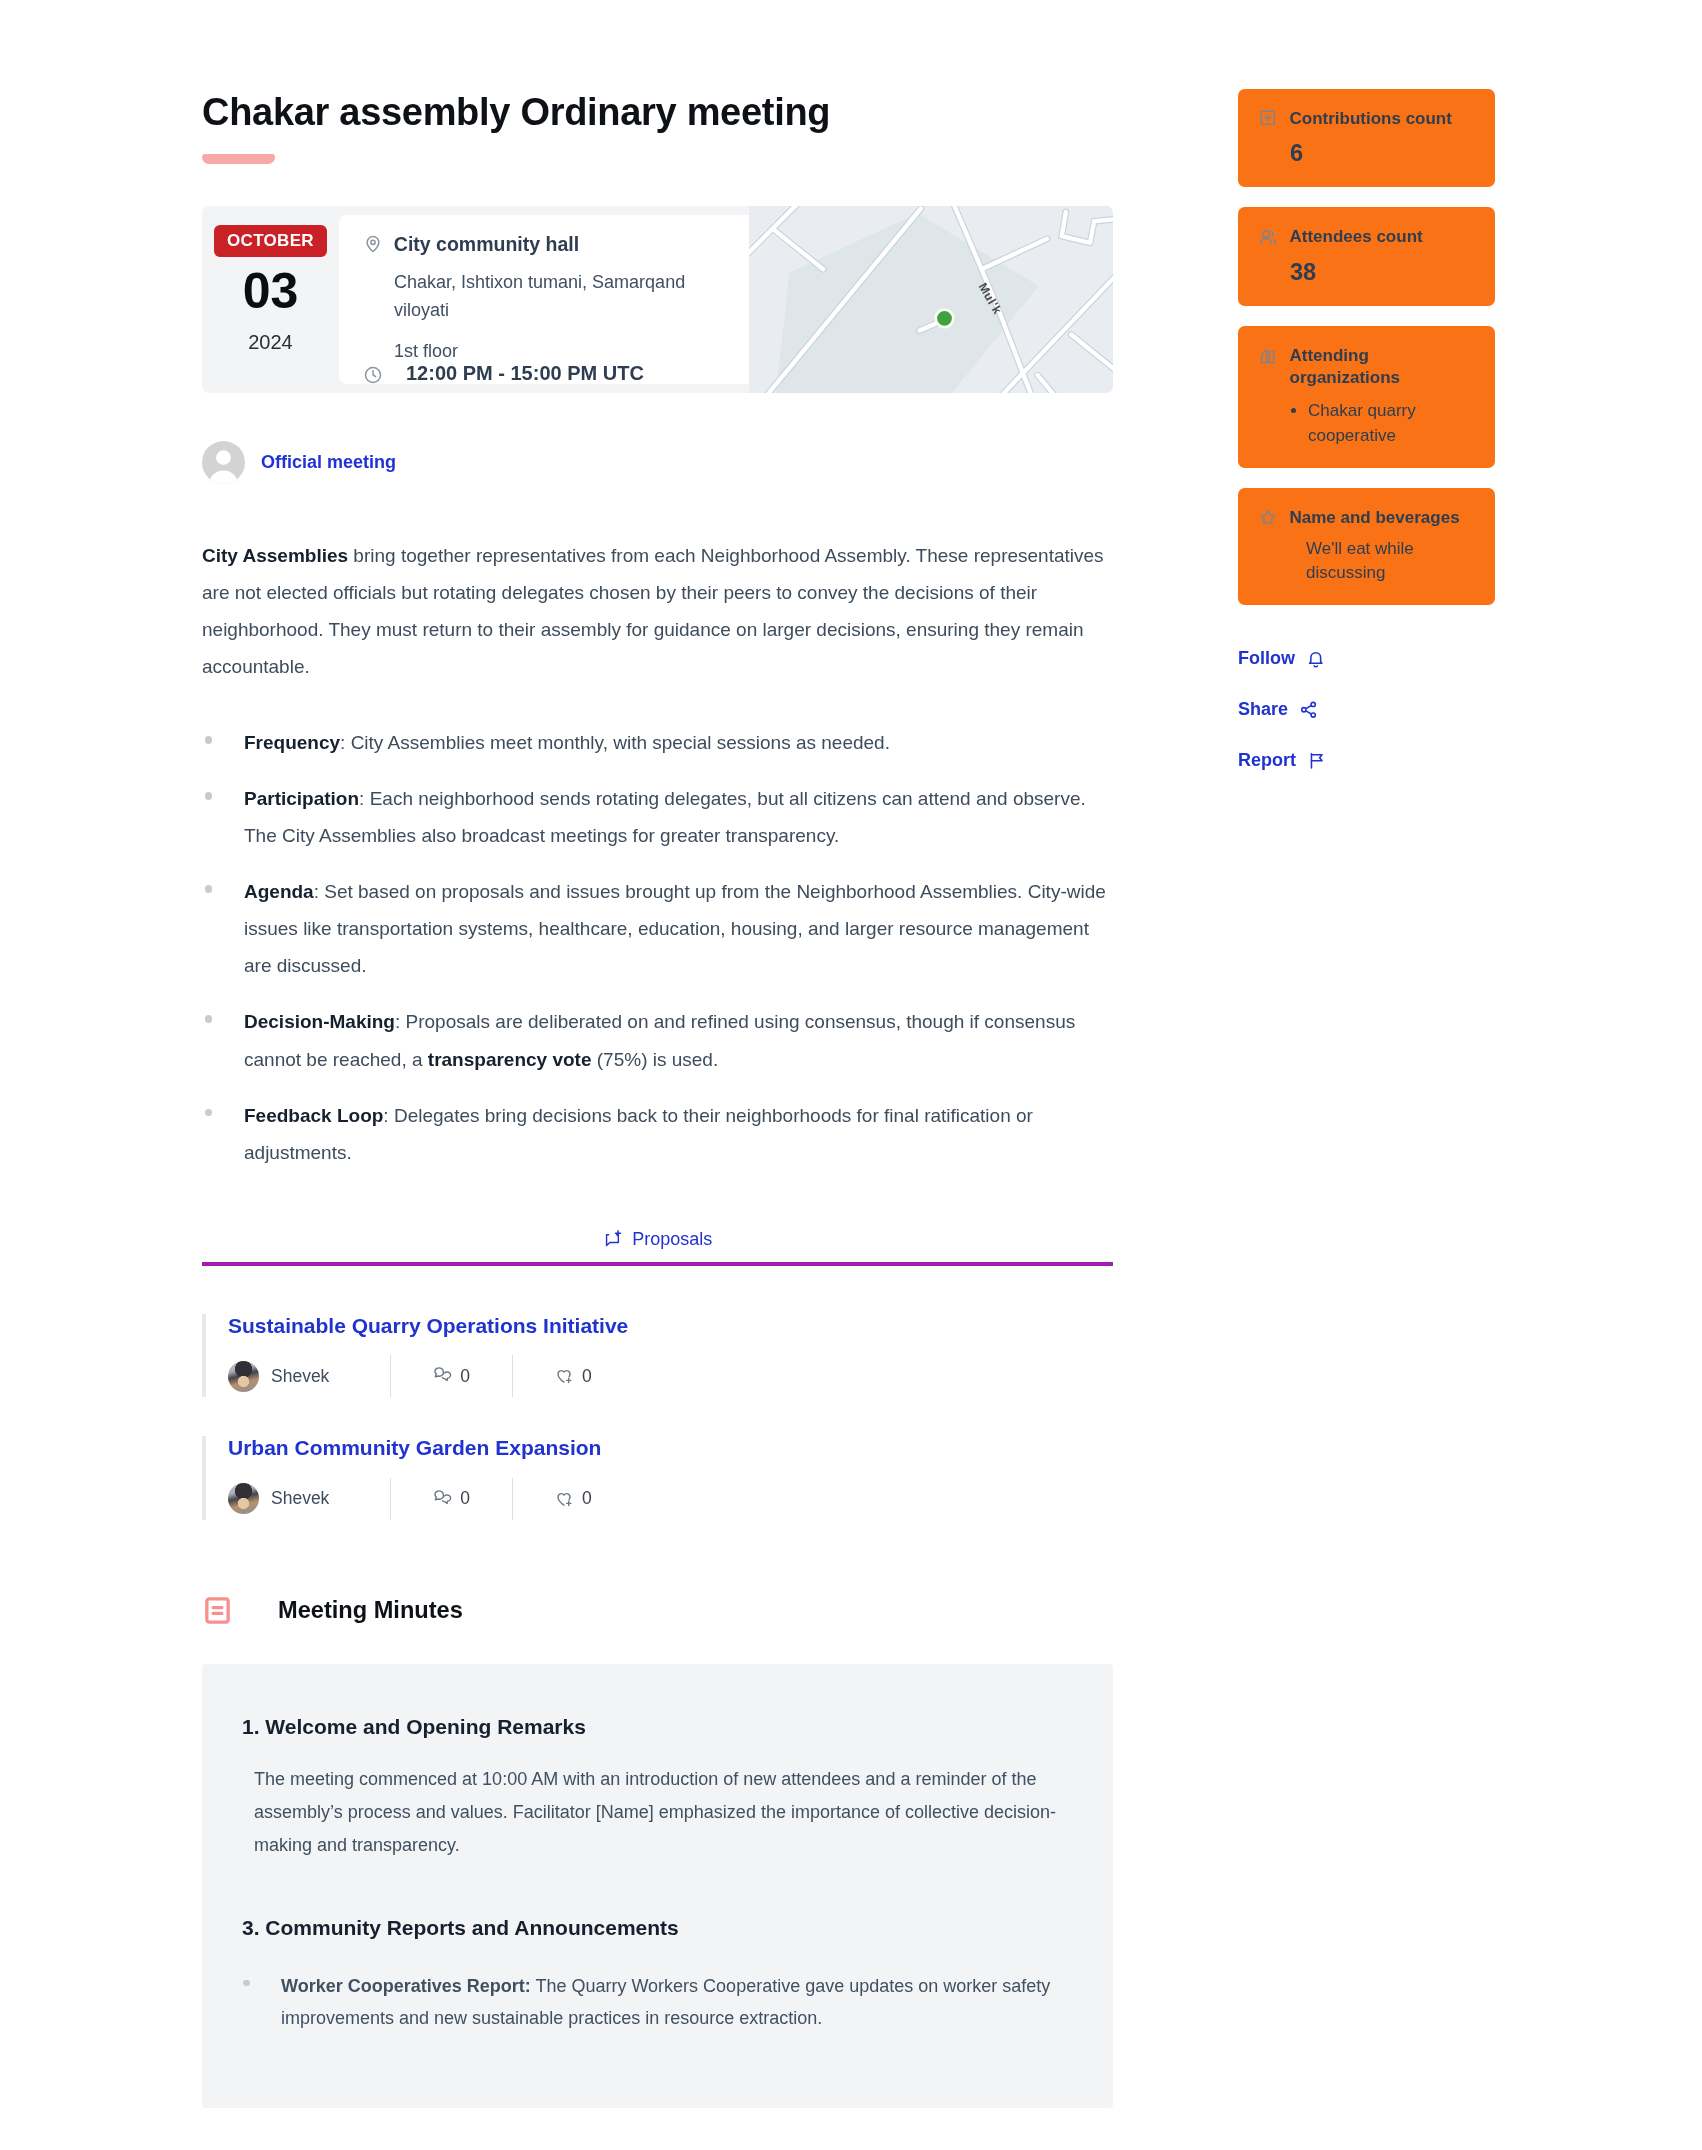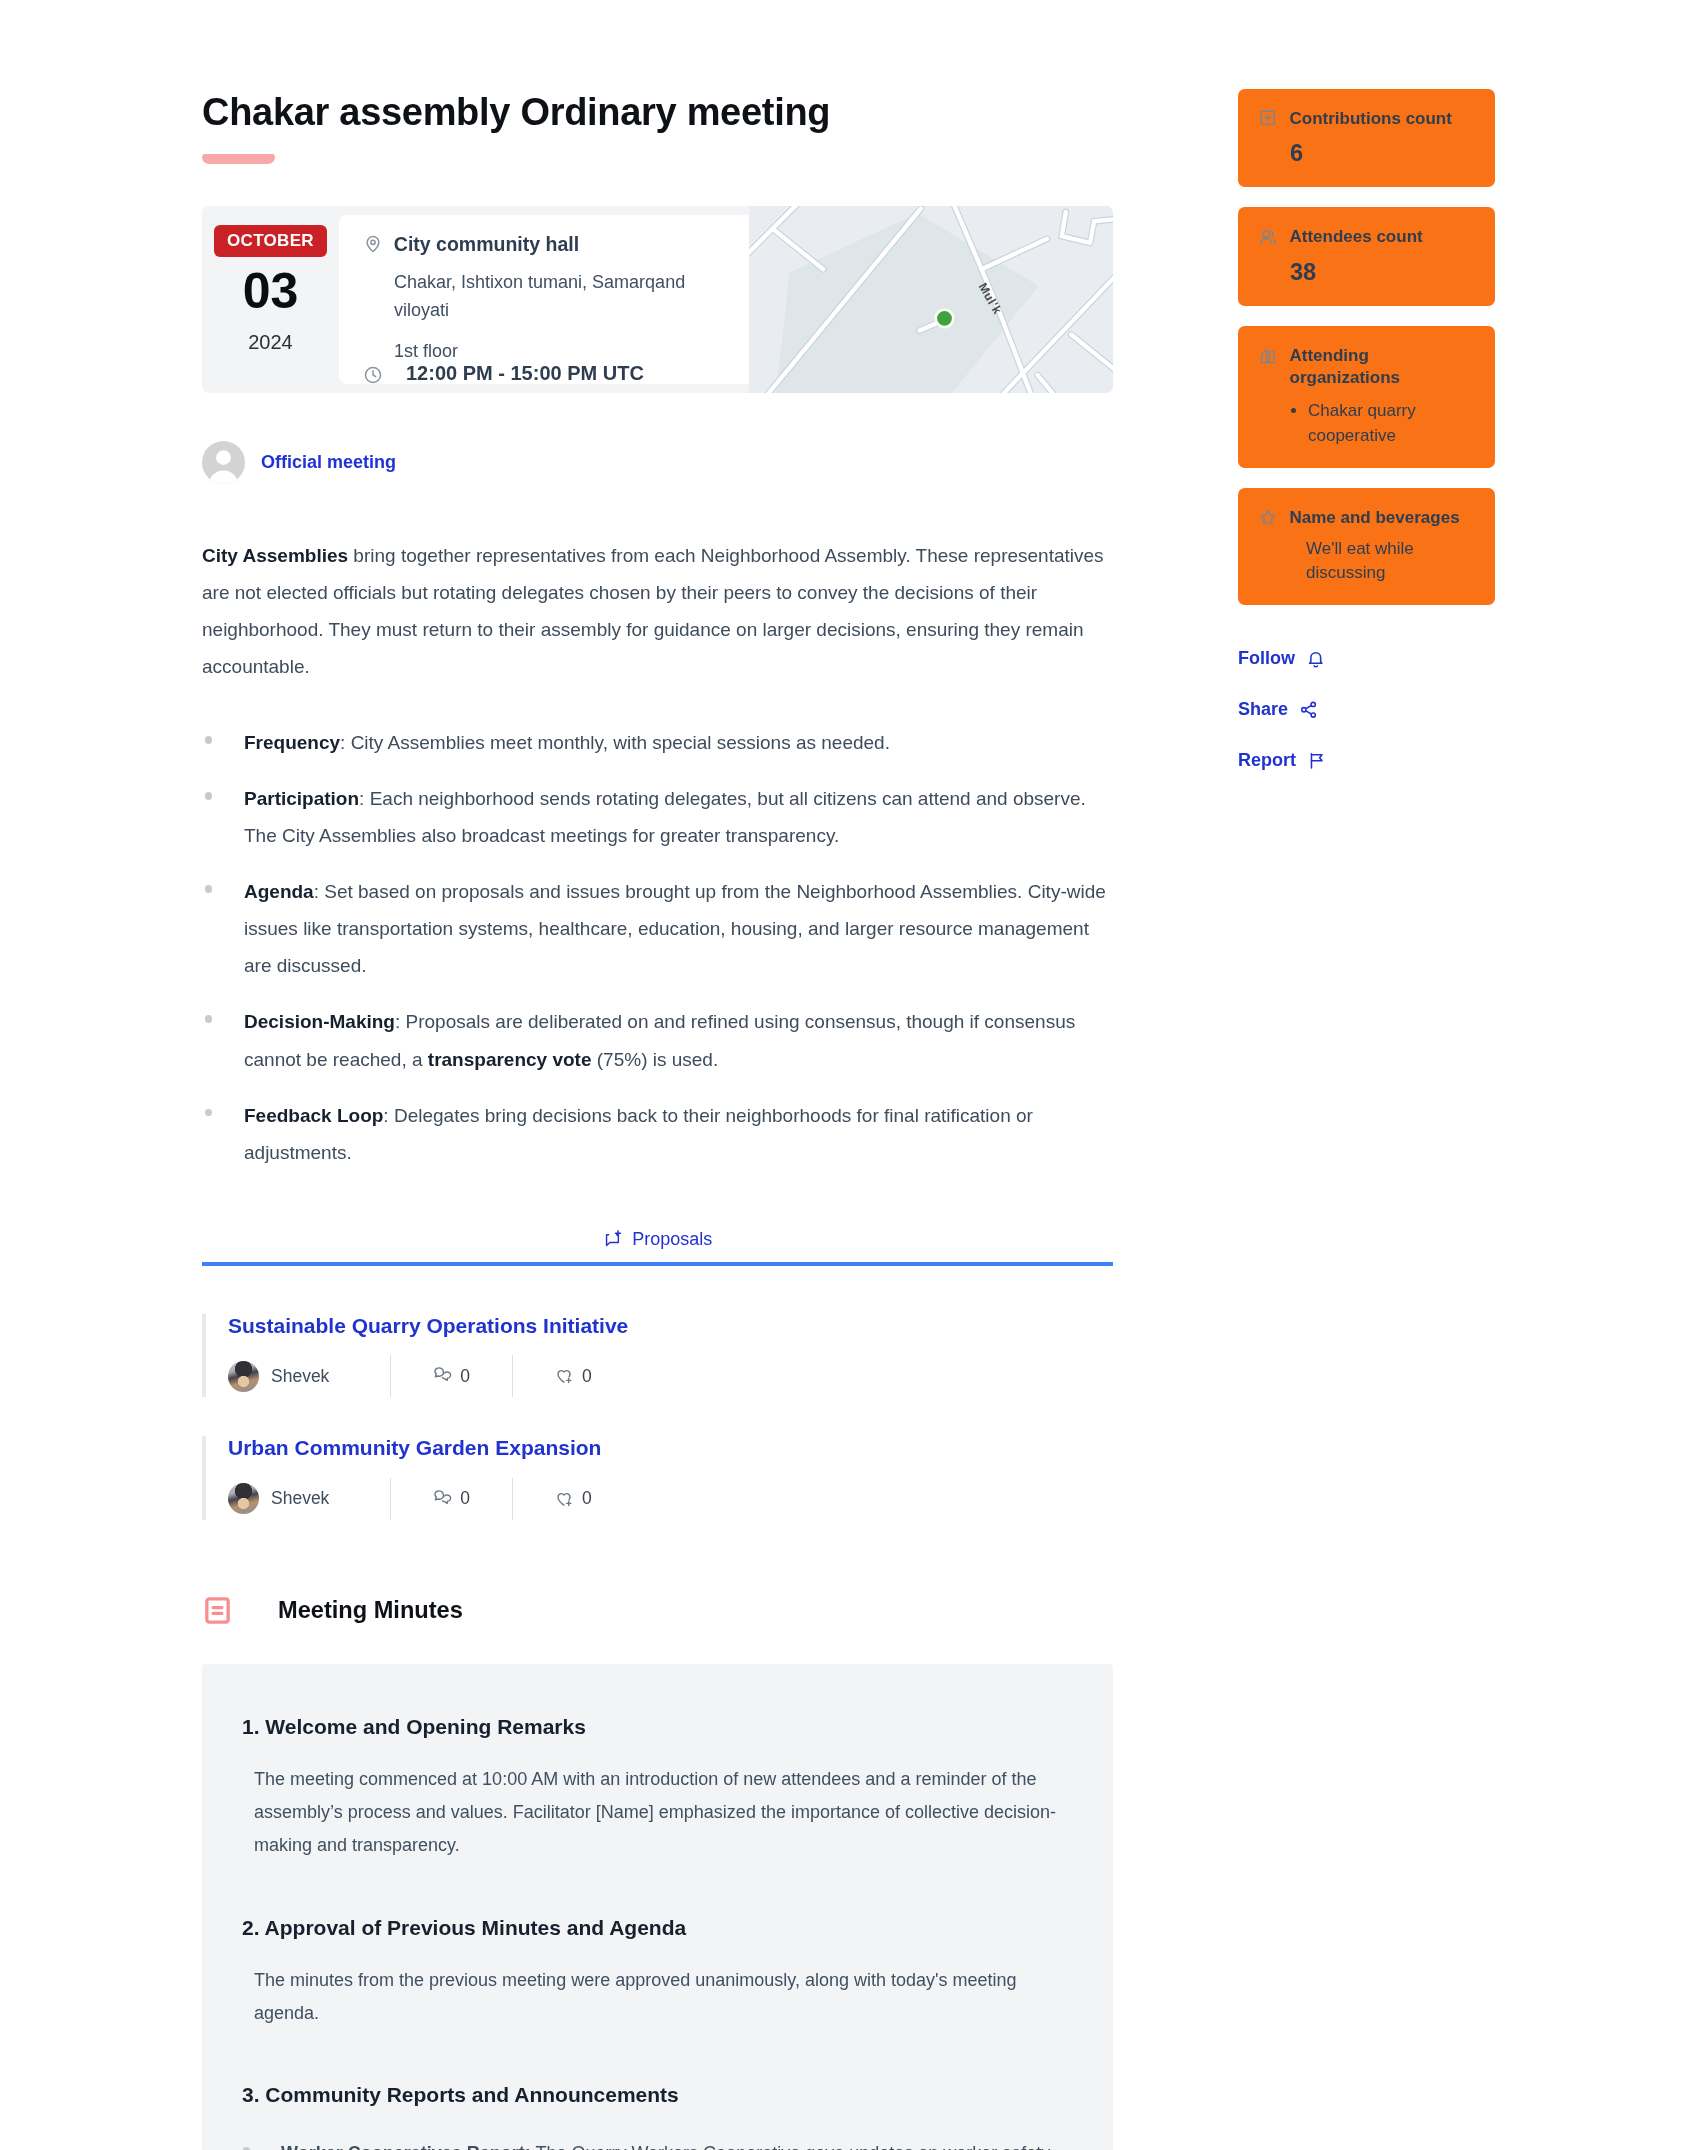--- a/index.html
+++ b/index.html
@@ -41,21 +41,21 @@
   .official-label { font-size:18px; font-weight:700; color:#2230d8; }
 
   
   .intro { font-size:19px; line-height:1.95; margin-top:53px; color:#3e4c5c; }
   .intro b, .blist b { color:#16202e; }
   .blist { list-style:none; margin-top:39px; }
   .blist li { position:relative; padding-left:42px; margin-bottom:19px; font-size:19px; line-height:1.95; }
   .blist li::before { content:""; position:absolute; left:2.7px; top:12px; width:7.4px; height:7.4px; border-radius:50%; background:#c5cbd2; }
 
   
-  .tab-bar { margin-top:58px; border-bottom:4px solid #3b82f6; padding-bottom:12px; }
+  .tab-bar { margin-top:58px; border-bottom:4px solid #a21caf; padding-bottom:12px; }
   .tab { display:flex; justify-content:center; align-items:center; gap:9.4px; color:#2133cf; font-size:18px; }
   .tab svg { width:20px; height:20px; }
   .proposal { border-left:4.7px solid #e7e9ed; padding-left:22px; margin-top:48px; }
   .proposal + .proposal { margin-top:39px; }
   .prop-title { font-size:21px; font-weight:700; color:#2133cf; }
   .prop-meta { display:flex; align-items:center; margin-top:17.5px; height:42px; }
   .prop-author { display:flex; align-items:center; gap:12px; width:162px; }
   .avatar-photo { width:31px; height:31px; border-radius:50%; flex:none;
     background:
       radial-gradient(circle at 50% 66%, #e6c7a4 0 21%, rgba(0,0,0,0) 23%),
@@ -250,24 +250,20 @@
         </svg>
       <span class="minutes-title">Meeting Minutes</span>
     </div>
 
     <div class="minutes-panel">
       <div class="m-sec">
         <h3>1. Welcome and Opening Remarks</h3>
         <p>The meeting commenced at 10:00 AM with an introduction of new attendees and a reminder of the assembly’s process and values. Facilitator [Name] emphasized the importance of collective decision-making and transparency.</p>
       </div>
       <div class="m-sec">
-        <h3>2. Approval of Previous Minutes and Agenda</h3>
-        <p>The minutes from the previous meeting were approved unanimously, along with today's meeting agenda.</p>
-      </div>
-      <div class="m-sec">
         <h3>3. Community Reports and Announcements</h3>
         <ul class="mlist">
           <li><b>Worker Cooperatives Report:</b><span> The Quarry Workers Cooperative gave updates on worker safety improvements and new sustainable practices in resource extraction.</span></li>
 
         </ul>
       </div>
     </div>
   </div>
 
   <div class="side">

